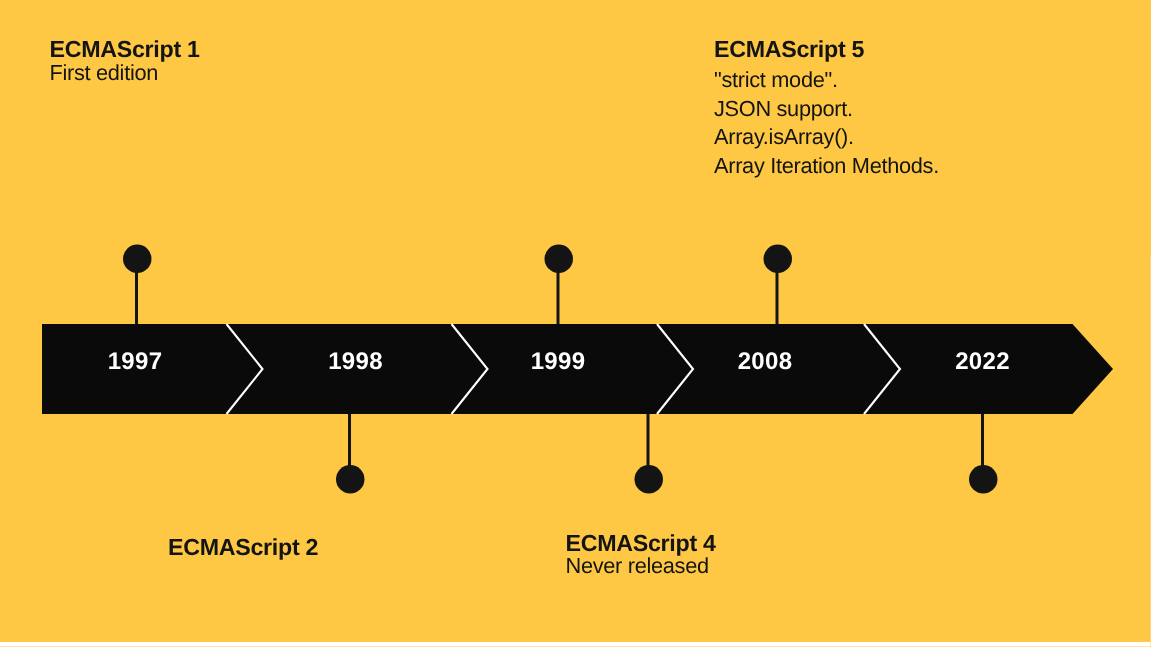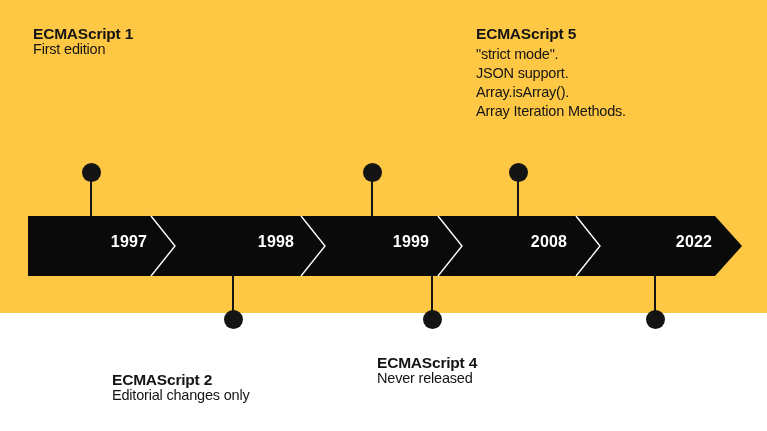--- a/index.html
+++ b/index.html
@@ -8,21 +8,21 @@
   }
   body {
     width: 767px;
     height: 431px;
     overflow: hidden;
     font-family: "Liberation Sans", sans-serif;
   }
   #stage {
     position: relative;
     width: 767px;
-    height: 313px;
+    height: 428px;
     background: #FFC844;
   }
 
   
   .note {
     position: absolute;
     color: #141414;
     line-height: 1.0;
   }
   .note-title {
@@ -77,21 +77,20 @@
   .year-label {
     position: absolute;
     top: 233px;
     color: #FFFFFF;
     font-size: 16px;
     font-weight: bold;
     letter-spacing: 0.2px;
     text-align: center;
     transform: translateX(-50%);
     white-space: nowrap;
-    margin-left: 39px;
   }
 </style>
 </head>
 <body>
 
 <div id="stage">
 
   <div class="note" id="note-above-0" style="left:33px; top:26px;">
     <div class="note-title">ECMAScript 1</div>
     <div class="note-body gap-lg">First edition</div>
@@ -143,23 +142,22 @@
   </div>
   <div class="pin" style="left:432px; top:0;">
     <div class="pin-stem" style="top:276px; height:36px;"></div>
     <div class="pin-dot" style="top:310px;"></div>
   </div>
   <div class="pin" style="left:655px; top:0;">
     <div class="pin-stem" style="top:276px; height:36px;"></div>
     <div class="pin-dot" style="top:310px;"></div>
   </div>
 
-  <div class="note" id="note-below-0" style="left:112px; top:372px;">
+  <div class="note" id="note-below-0" style="left:112px; top:358px;">
     <div class="note-title">ECMAScript 2</div>
-    <div class="note-body gap-lg">Editorial changes only</div>
   </div>
 
   <div class="note" id="note-below-1" style="left:377px; top:355px;">
     <div class="note-title">ECMAScript 4</div>
     <div class="note-body gap-lg">Never released</div>
   </div>
 
 
 </div>
 

